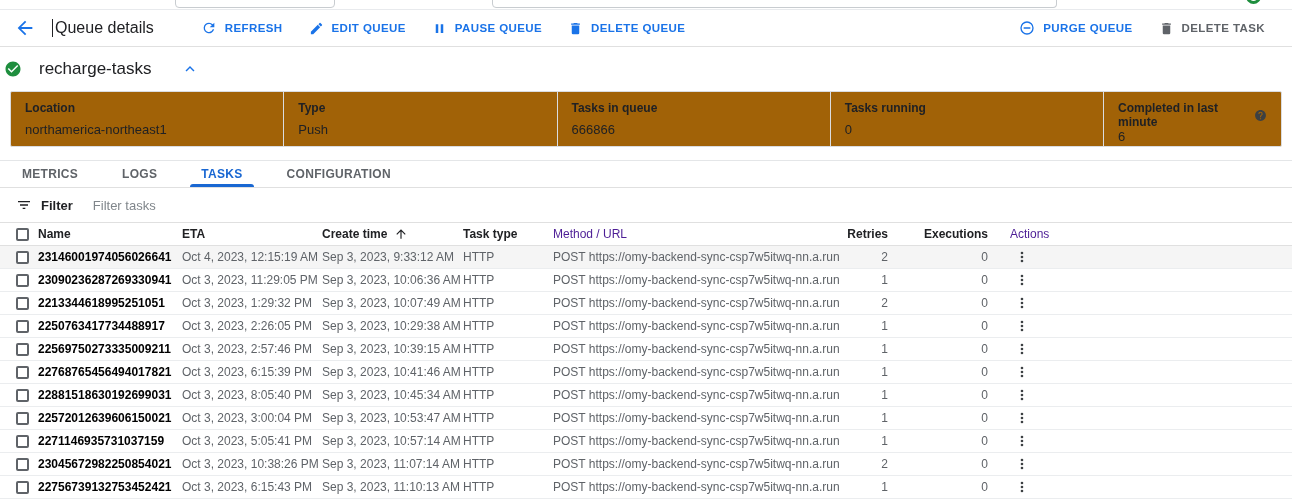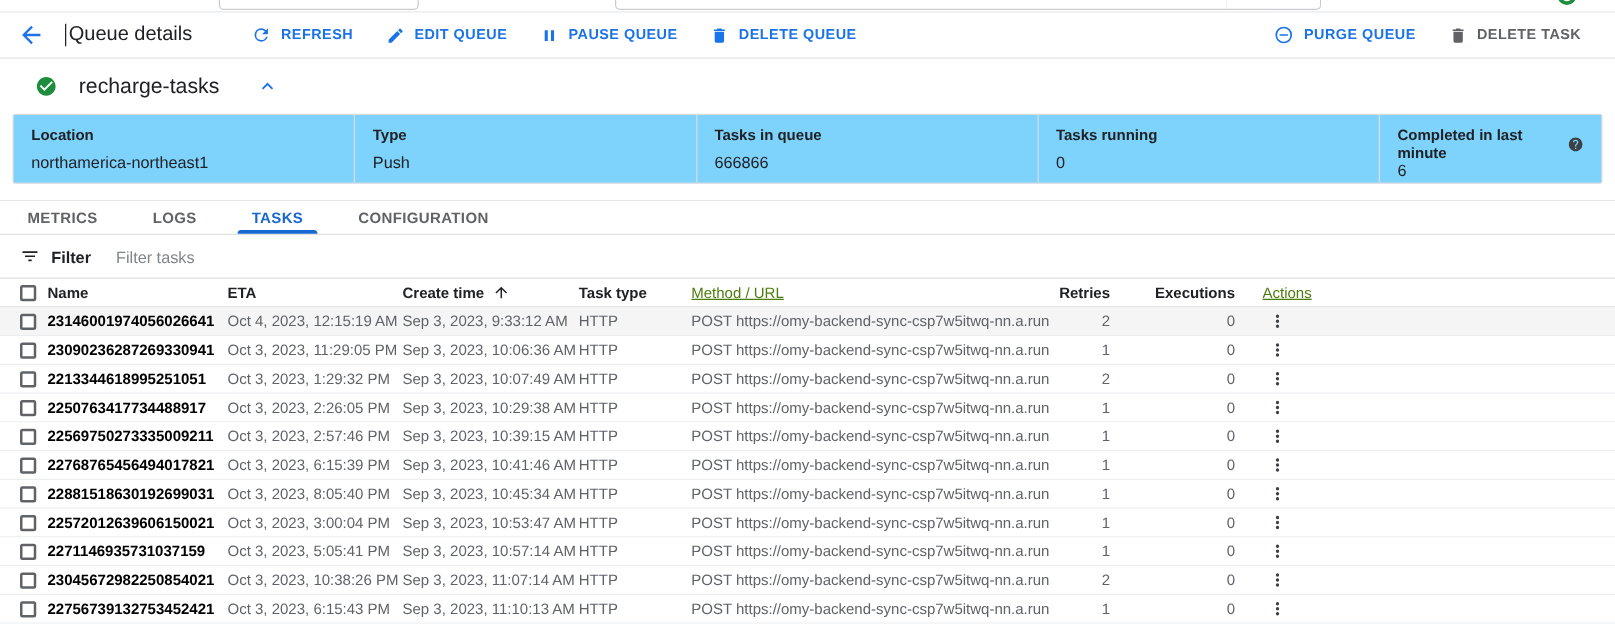--- a/index.html
+++ b/index.html
@@ -28,26 +28,26 @@
   .abtn {
     display:flex; align-items:center; gap:8px;
     background:none; border:none; cursor:pointer;
     color:#1a73e8; font-family:inherit; font-size:11.5px; font-weight:bold;
     letter-spacing:.4px; padding:0 13px; height:36px; white-space:nowrap;
   }
   .abtn.gray { color:#5f6368; }
   .abtn svg { flex:none; }
 
   
-  .statusrow { height:44px; display:flex; align-items:center; padding:0 28px; background:#fff; }
+  .statusrow { height:44px; display:flex; align-items:center; padding:0 4px; background:#fff; }
   .queue-name { font-size:17px; font-weight:400; color:#202124; margin-left:17px; }
   .collapse { background:none; border:none; cursor:pointer; margin-left:30px; padding:0; display:flex; }
 
   
-  .card { margin:0 10px; height:56px; border:1px solid #dadce0; border-radius:2px; display:flex; align-items:center; background:#7dd3fc; }
+  .card { margin:0 10px; height:56px; border:1px solid #dadce0; border-radius:2px; display:flex; align-items:center; background:#a16207; }
   .cardcol { flex:1 1 0; padding:9px 14px; height:100%; display:flex; flex-direction:column; justify-content:space-between; border-left:1px solid #dadce0; }
   .cardcol:first-child { border-left:none; }
   .cardcol.last { flex:0 0 178px; }
   .cardlabel { font-size:12px; font-weight:bold; color:#202124; display:flex; align-items:center; gap:6px; }
   .cardvalue { font-size:13px; color:#202124; }
 
   .gap { height:13px; }
   .pagedivider { height:1px; background:#e4e6e8; }
 
   
@@ -71,21 +71,21 @@
   .trow.shaded { background:#f5f5f5; }
   .col-cb { flex:none; width:38px; padding-left:16px; display:flex; align-items:center; }
   .col-name { flex:none; width:144px; }
   .col-eta { flex:none; width:140px; }
   .col-create { flex:none; width:141px; display:flex; align-items:center; gap:7px; }
   .col-type { flex:none; width:90px; }
   .col-url { flex:none; width:287px; overflow:hidden; white-space:nowrap; text-overflow:clip; }
   .col-retries { flex:none; width:48px; text-align:right; }
   .col-exec { flex:none; width:100px; text-align:right; }
   .col-actions { flex:none; width:70px; margin-left:22px; display:flex; align-items:center; }
-  .muted { color:#4d7c0f; font-weight:normal;text-decoration:underline; }
+  .muted { color:#4c1d95; font-weight:normal; }
   .tname { font-weight:bold; color:#000000; }
   .tmuted { color:#5f6368; }
   .checkbox { display:inline-block; width:13px; height:13px; border:2px solid #5f6368; border-radius:2px; background:#fff; cursor:pointer; }
   .kebab { background:none; border:none; padding:2px 4px; cursor:pointer; display:flex; align-items:center; }
 </style>
 </head>
 <body>
 
 <div class="topstrip">
   <div class="ts-box ts-box1"></div>

